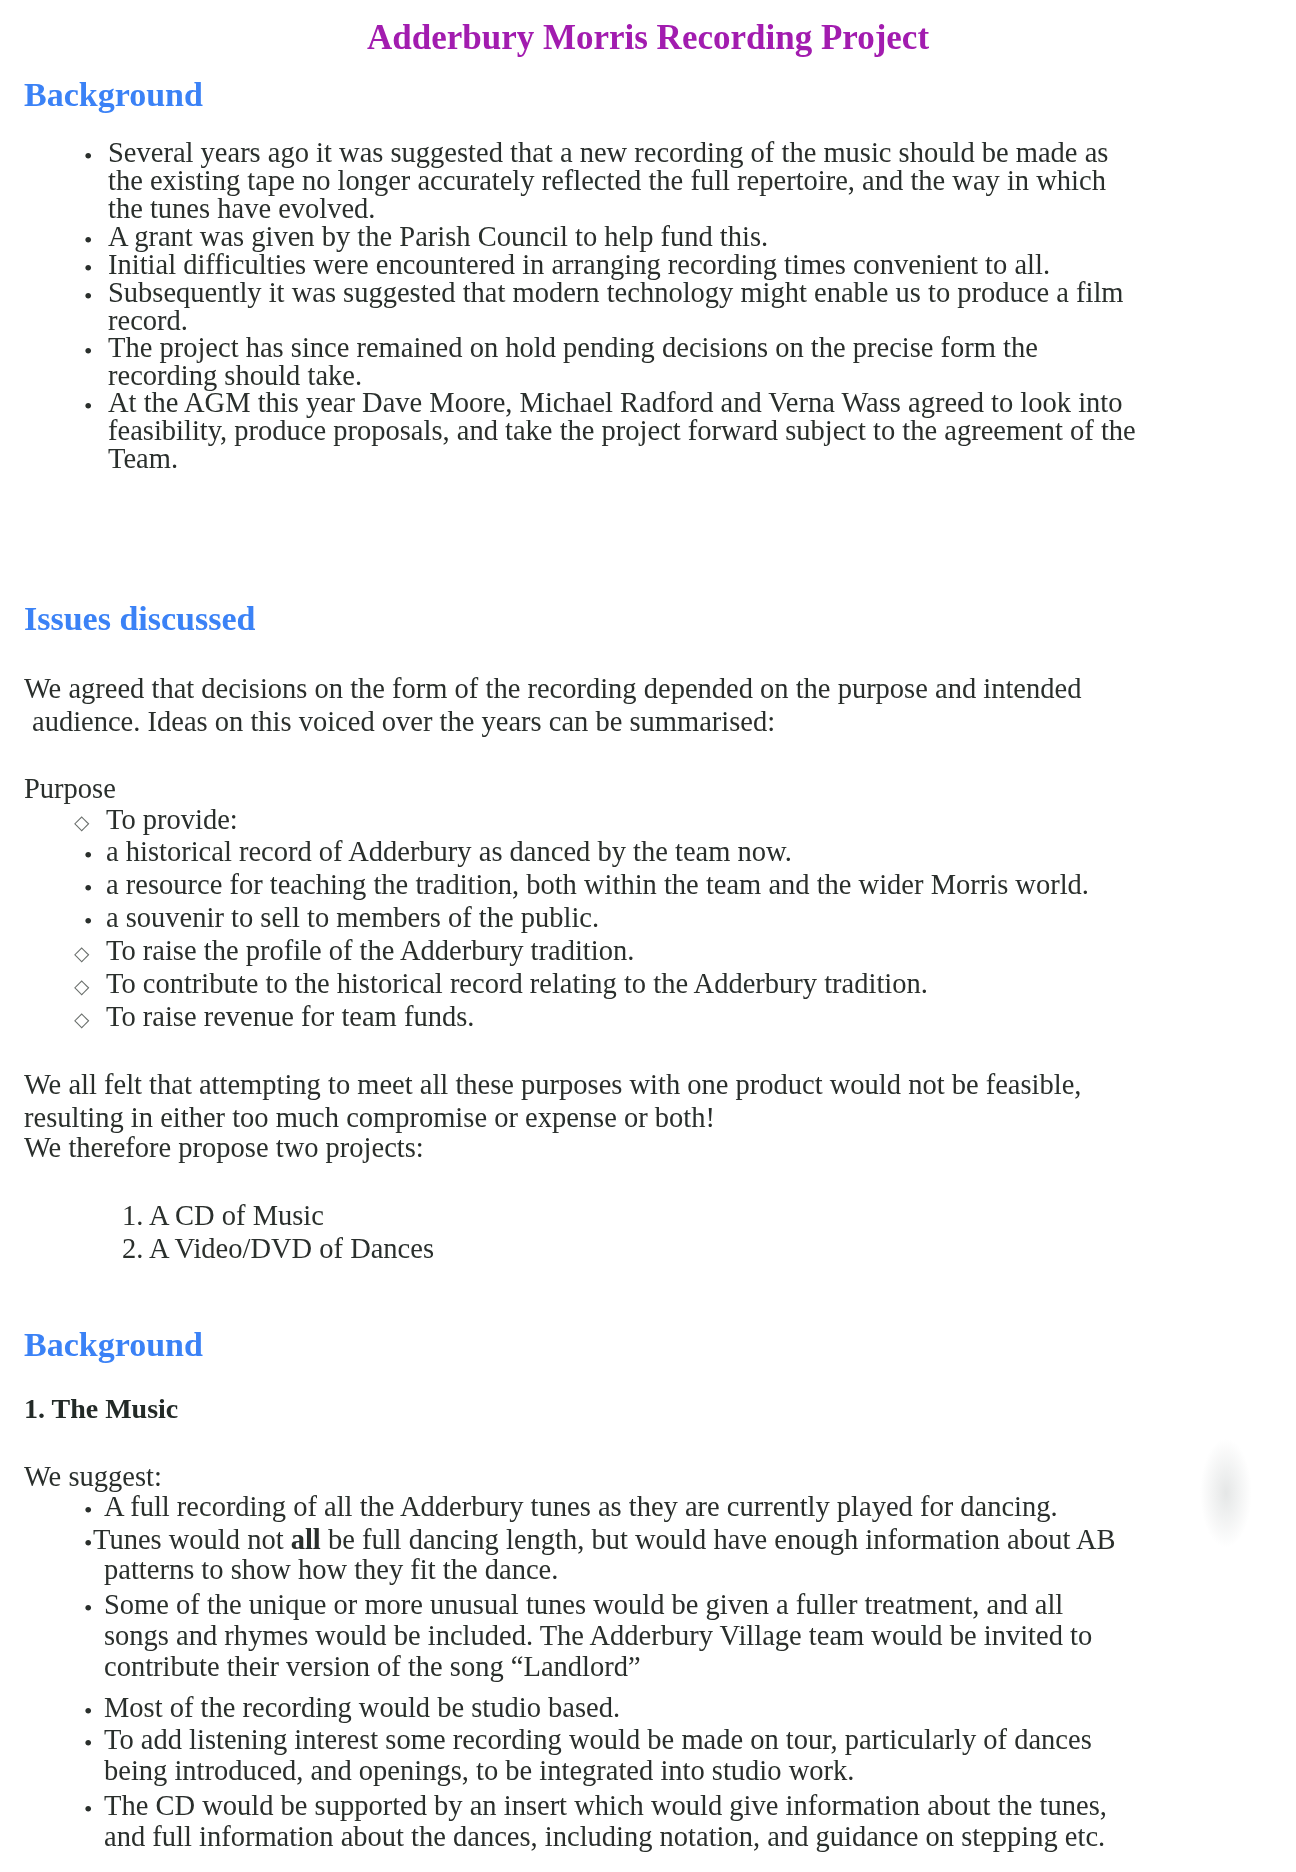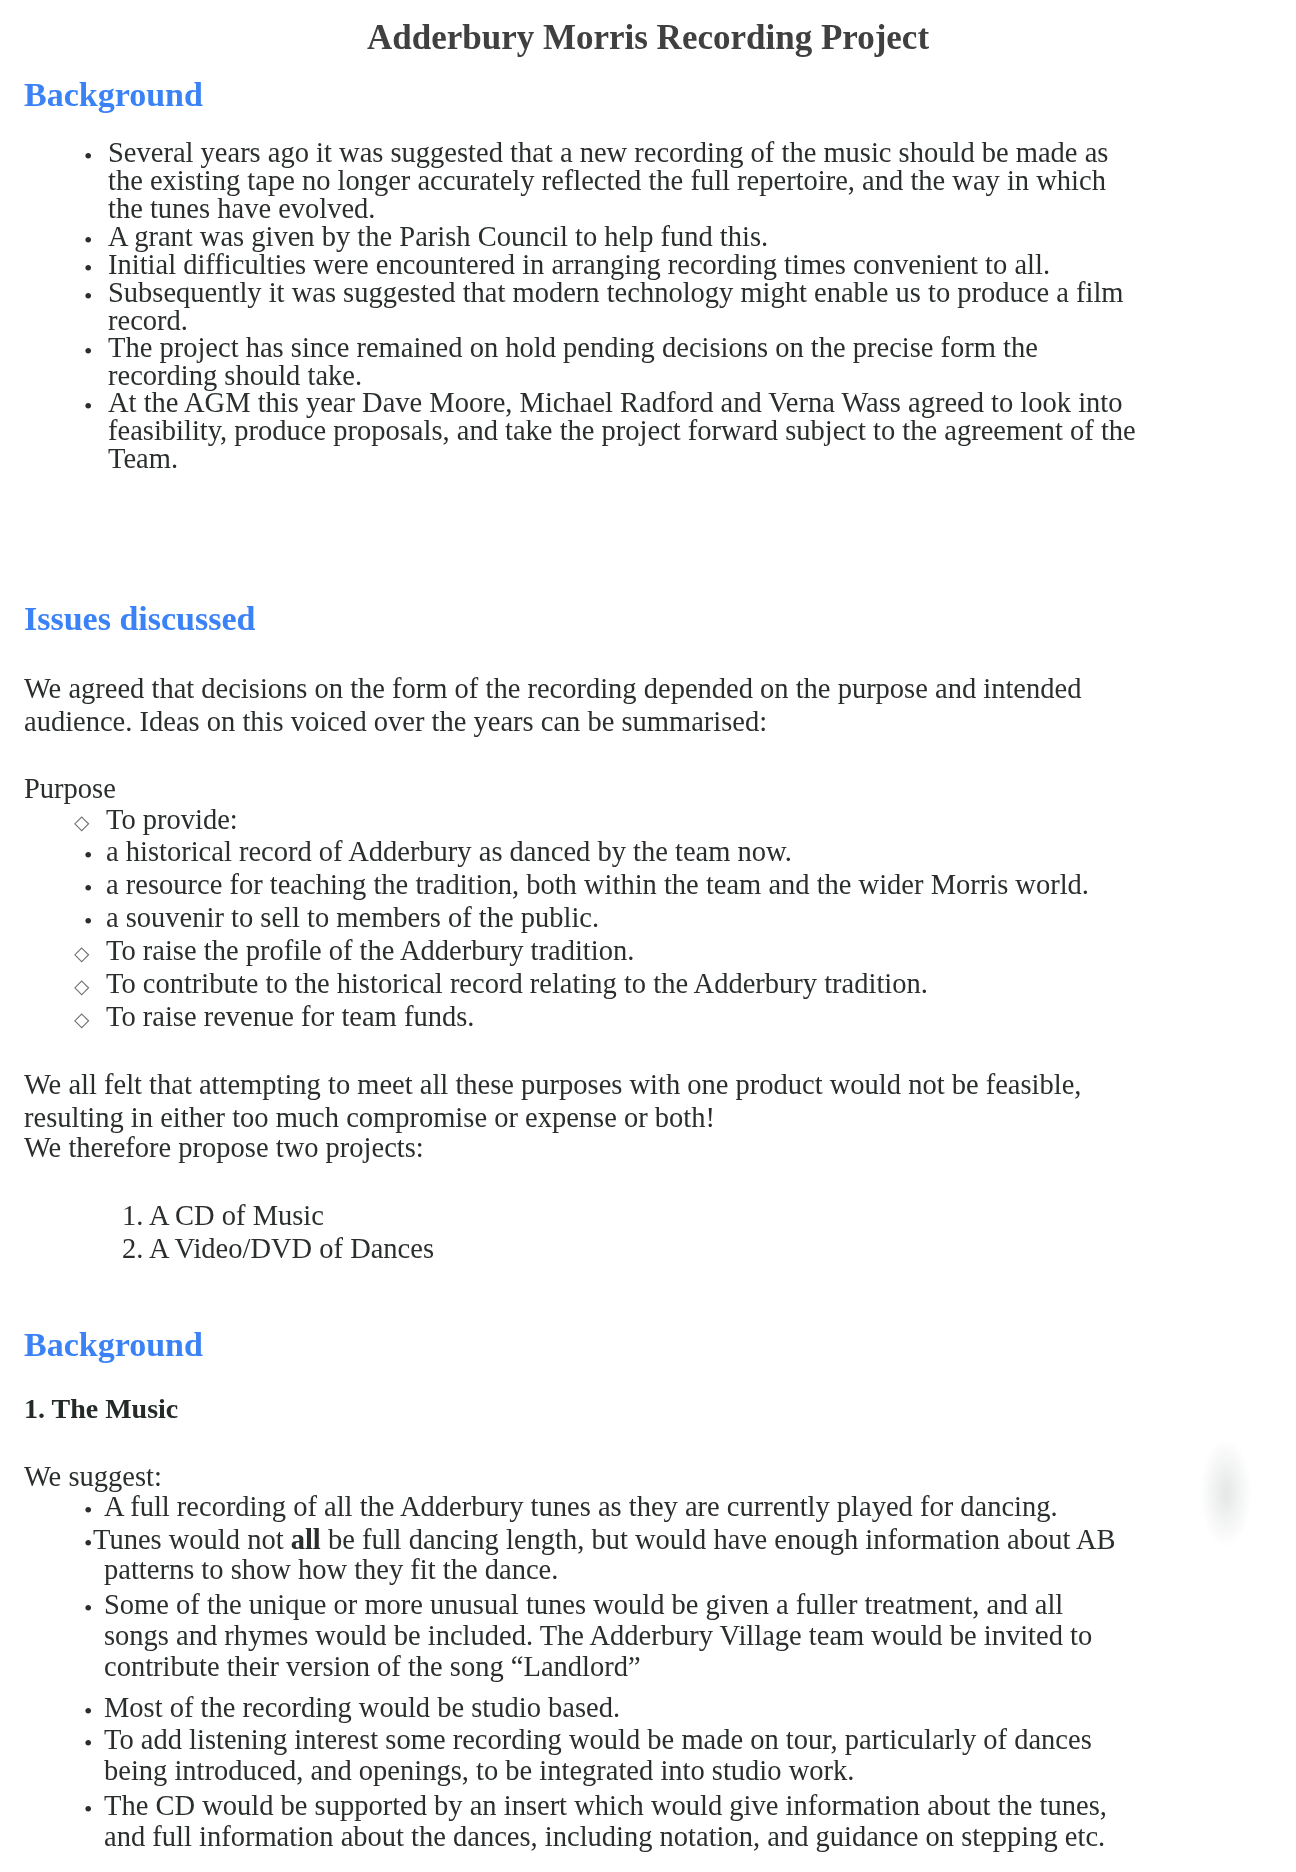--- a/index.html
+++ b/index.html
@@ -2,21 +2,21 @@
 <html><head>
 <meta charset="utf-8">
 <style>
   html, body { margin: 0; padding: 0; background: #ffffff; }
   body {
     width: 1296px; height: 1872px; position: relative; overflow: hidden;
     font-family: "Liberation Serif", "DejaVu Serif", serif;
     color: #2a2f2c;
   }
   .abs { position: absolute; white-space: nowrap; }
-  .title { font-size: 35px; font-weight: bold; left: 0; width: 1296px; text-align: center; top: 18px; color: #404040; }
+  .title { font-size: 35px; font-weight: bold; left: 0; width: 1296px; text-align: center; top: 18px; color: #a21caf; }
   .h1 { font-size: 34px; font-weight: bold; left: 24px; color: #3b82f6; }
   .h2 { font-size: 28px; font-weight: bold; left: 24px; color: #232a27; }
   .p { font-size: 28.5px; left: 24px; line-height: 33px; }
   .li { font-size: 28.5px; line-height: 33px; }
   .bullet { position: absolute; font-size: 24px; }
   .diamond { position: absolute; font-size: 20px; color: #6a6f6c; }
   .smudge {
     position: absolute; left: 1200px; top: 1438px; width: 52px; height: 110px;
     border-radius: 40% 60% 60% 40%;
     background: radial-gradient(ellipse at 50% 50%, rgba(180,185,185,0.35), rgba(255,255,255,0) 70%);
@@ -61,21 +61,21 @@
       <span class="bullet" style="left:84px;top:393px;">•</span>
       <div class="abs li" style="left:108px;top:386px;">At the AGM this year Dave Moore, Michael Radford and Verna Wass agreed to look into</div>
       <div class="abs li" style="left:108px;top:414px;">feasibility, produce proposals, and take the project forward subject to the agreement of the</div>
       <div class="abs li" style="left:108px;top:442px;">Team.</div>
     </div>
   </div>
 
   <div class="abs h1" style="top:600px;">Issues discussed</div>
 
   <div class="abs p" style="top:672px;">We agreed that decisions on the form of the recording depended on the purpose and intended</div>
-  <div class="abs p" style="top:705px;">audience. Ideas on this voiced over the years can be summarised:</div>
+  <div class="abs p" style="top:705px;margin-left:8px;">audience. Ideas on this voiced over the years can be summarised:</div>
 
   <div class="abs p" style="top:772px;">Purpose</div>
 
   <div>
     <div>
       <span class="diamond" style="left:74px;top:810px;">◇</span>
       <div class="abs li" style="left:106px;top:803px;">To provide:</div>
     </div>
     <div>
       <span class="bullet" style="left:84px;top:842px;">•</span>

